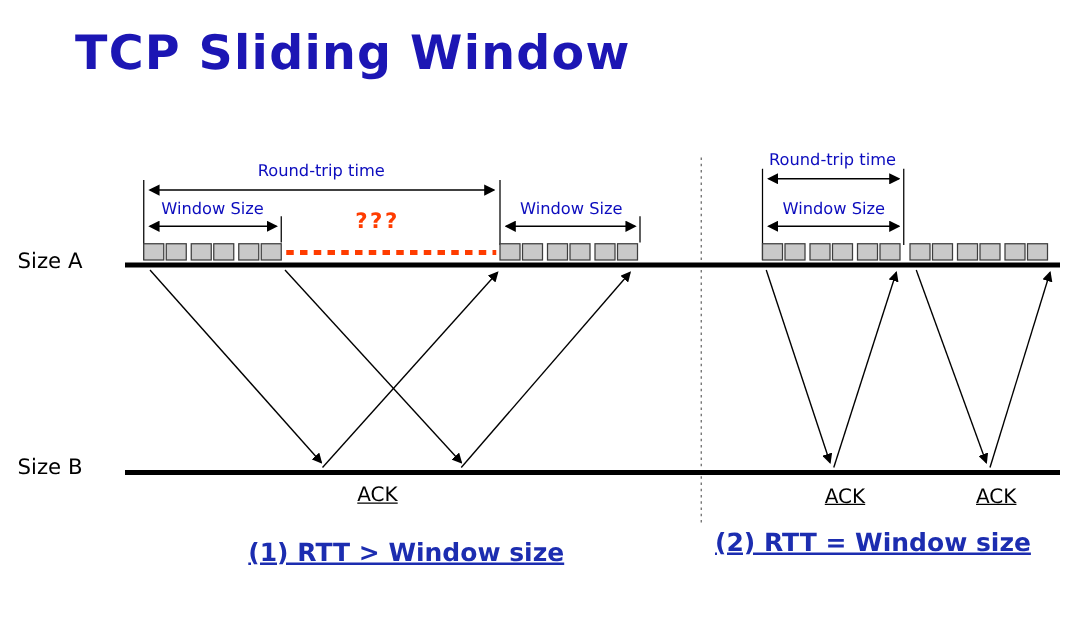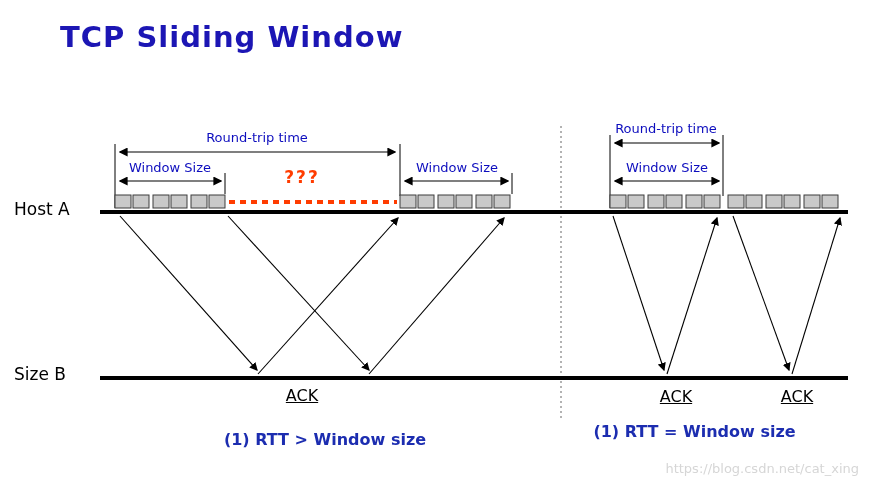--- a/index.html
+++ b/index.html
@@ -6,21 +6,21 @@
   .slide{
     position:relative;
     width:869px;height:494px;
     background:#ffffff;
     font-family:"DejaVu Sans","Liberation Sans",sans-serif;
     overflow:hidden;
   }
   .abs{position:absolute;}
   .title{
     left:60px;top:20px;
-    font-size:29px;font-weight:bold;
+    font-size:38px;font-weight:bold;
     color:var(--c-title,#1c16b4);
     letter-spacing:1px;
     white-space:nowrap;
   }
   .bluelabel{
     font-size:13px;
     color:var(--c-label,#0d0dbe);
     text-align:center;
     white-space:nowrap;
   }
@@ -29,23 +29,23 @@
   }
   .gaplabel{
     font-size:17px;font-weight:bold;
     color:var(--c-alert,#ff3c00);
     text-align:center;letter-spacing:2px;
   }
   .acklabel{
     font-size:16px;color:#000;text-align:center;white-space:nowrap;text-decoration:underline;
   }
   .caption{
-    font-size:16px;font-weight:bold;
+    font-size:20px;font-weight:bold;
     color:var(--c-caption,#1c2db0);
-    text-align:center;white-space:nowrap;
+    text-align:center;white-space:nowrap;text-decoration:underline;
   }
   .watermark{
     font-size:13px;
     color:var(--c-watermark,#d6d6d6);
     white-space:nowrap;
   }
   svg.layer{position:absolute;left:0;top:0;}
   .hostline{stroke:#000;stroke-width:4;}
   .measure{stroke:#000;stroke-width:1.2;fill:none;}
   .tick{stroke:#000;stroke-width:1;}
@@ -141,30 +141,29 @@
     <g>
       <line class="msg" x1="613" y1="216" x2="664" y2="370" marker-end="url(#mArrow)"></line>
       <line class="msg" x1="667" y1="374" x2="717" y2="218" marker-end="url(#mArrow)"></line>
       <line class="msg" x1="733" y1="216" x2="789" y2="370" marker-end="url(#mArrow)"></line>
       <line class="msg" x1="792" y1="374" x2="840" y2="218" marker-end="url(#mArrow)"></line>
     </g>
   </svg>
 
   <div class="abs title">TCP Sliding Window</div>
 
-  <div class="abs hostlabel" style="left:14px;top:199px;">Host A</div>
+  <div class="abs hostlabel" style="left:14px;top:199px;">Size A</div>
   <div class="abs hostlabel" style="left:14px;top:364px;">Size B</div>
 
   <div class="abs bluelabel" style="left:177px;top:130px;width:160px;">Round-trip time</div>
   <div class="abs bluelabel" style="left:115px;top:160px;width:110px;">Window Size</div>
   <div class="abs bluelabel" style="left:401px;top:160px;width:112px;">Window Size</div>
   <div class="abs gaplabel" style="left:272px;top:167px;width:60px;">???</div>
   <div class="abs acklabel" style="left:274px;top:386px;width:56px;">ACK</div>
   <div class="abs caption" style="left:195px;top:430px;width:260px;">(1) RTT &gt; Window size</div>
 
   <div class="abs bluelabel" style="left:601px;top:121px;width:130px;">Round-trip time</div>
   <div class="abs bluelabel" style="left:607px;top:160px;width:120px;">Window Size</div>
   <div class="abs acklabel" style="left:648px;top:387px;width:56px;">ACK</div>
   <div class="abs acklabel" style="left:769px;top:387px;width:56px;">ACK</div>
-  <div class="abs caption" style="left:572px;top:422px;width:245px;">(1) RTT = Window size</div>
+  <div class="abs caption" style="left:572px;top:422px;width:245px;">(2) RTT = Window size</div>
 
-  <div class="abs watermark" style="right:10px;top:461px;">https://blog.csdn.net/cat_xing</div>
 </div>
 
 </body></html>

